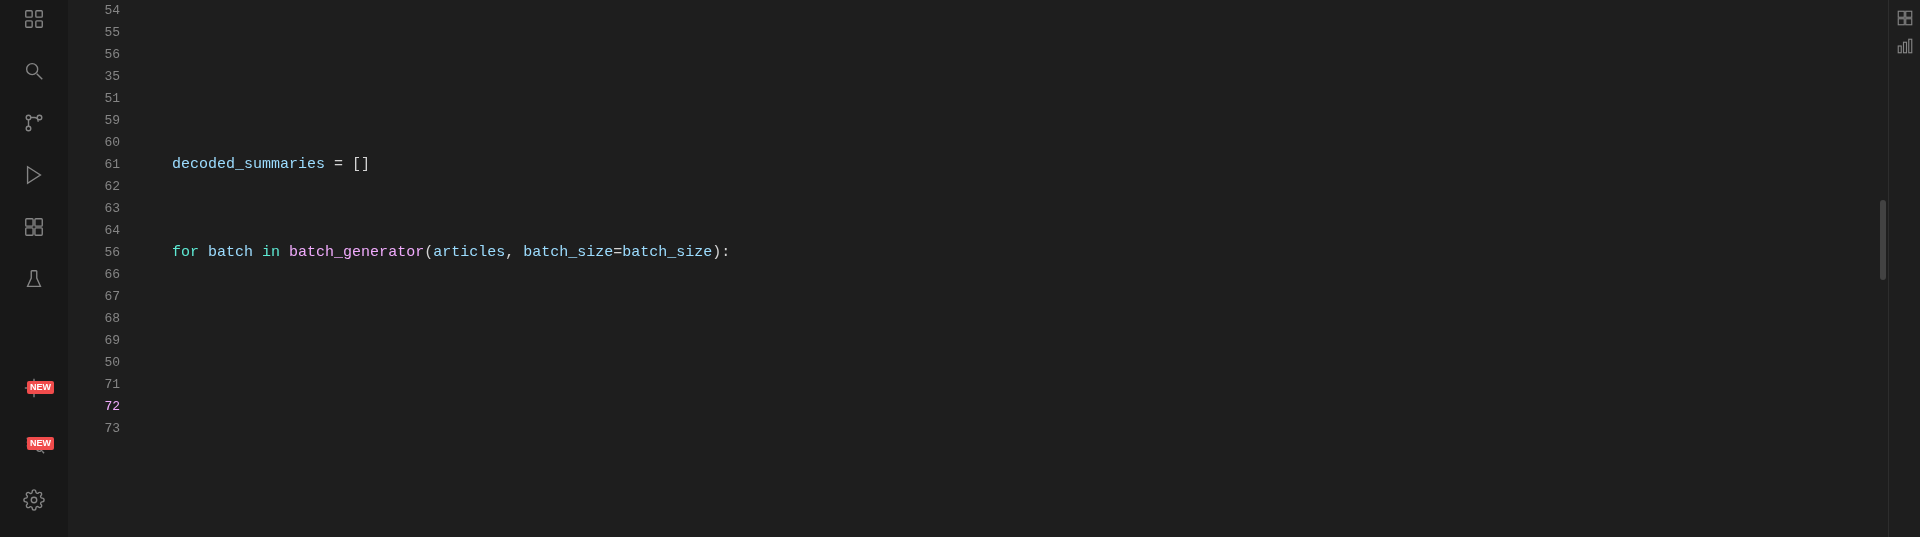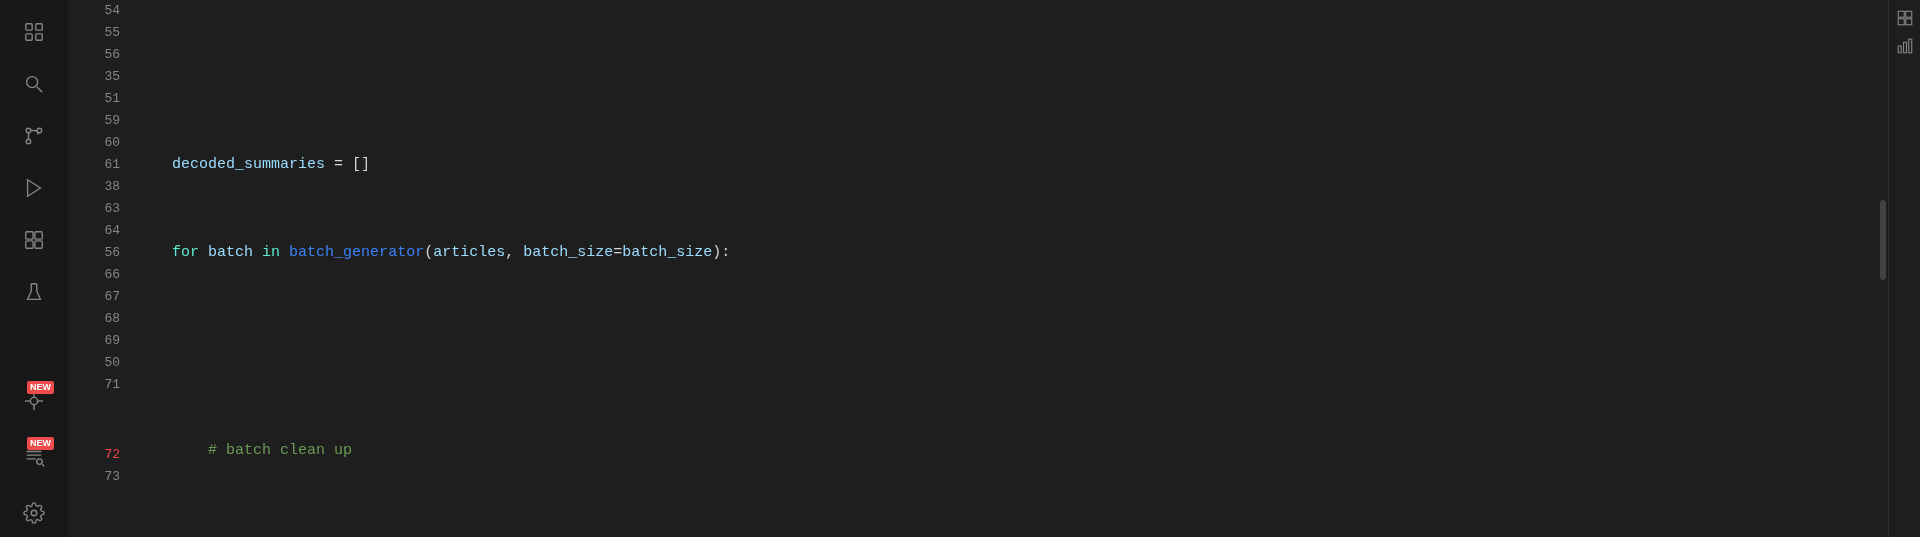--- a/index.html
+++ b/index.html
@@ -21,21 +21,20 @@
       flex-direction: column;
       align-items: center;
       padding-top: 8px;
       flex-shrink: 0;
       gap: 4px;
     }
     .activity-icon {
       width: 48px;
       height: 48px;
       display: flex;
-      align-items: center;
       justify-content: center;
       color: #858585;
       font-size: 22px;
       cursor: pointer;
       position: relative;
       border-radius: 4px;
     }
     .activity-icon .badge {
       position: absolute;
       top: 4px;
@@ -75,43 +74,42 @@
       line-height: 22px;
       padding: 0 8px;
       text-align: right;
       user-select: none;
       flex-shrink: 0;
     }
     .line-numbers .ln {
       display: block;
     }
     .line-numbers .ln.active {
-      color: #ef4444;
-      margin-top: 48px;
+      color: #f0abfc;
     }
 
     .code-content {
       flex: 1;
       font-size: 15px;
       line-height: 22px;
       padding: 0 8px;
       overflow: hidden;
       white-space: pre;
     }
 
     .code-line {
       display: block;
       height: 22px;
       line-height: 22px;
     }
 
     
     .kw { color: #5eead4; }      
     .var { color: #9cdcfe; }      
-    .fn { color: #3b82f6; margin-top: 16px; }       
+    .fn { color: #f0abfc; margin-top: 16px; }       
     .op { color: #d4d4d4; }      
     .comment { color: #6a9955; }  
     .punc { color: #d4d4d4; }     
 
     
     .right-panel {
       width: 32px;
       background: #1e1e1e;
       display: flex;
       flex-direction: column;
@@ -228,21 +226,21 @@
 
     <div class="line-numbers">
       <span class="ln">54</span>
       <span class="ln">55</span>
       <span class="ln">56</span>
       <span class="ln">35</span>
       <span class="ln">51</span>
       <span class="ln">59</span>
       <span class="ln">60</span>
       <span class="ln">61</span>
-      <span class="ln">38</span>
+      <span class="ln">62</span>
       <span class="ln">63</span>
       <span class="ln">64</span>
       <span class="ln">56</span>
       <span class="ln">66</span>
       <span class="ln">67</span>
       <span class="ln">68</span>
       <span class="ln">69</span>
       <span class="ln">50</span>
       <span class="ln">71</span>
       <span class="ln active">72</span>
@@ -253,21 +251,20 @@
       
       <span class="code-line">&nbsp;</span>
       
       <span class="code-line">    <span class="var">decoded_summaries</span><span class="op"> = </span><span class="punc">[]</span></span>
       
       <span class="code-line">    <span class="kw">for</span> <span class="var">batch</span> <span class="kw">in</span> <span class="fn">batch_generator</span><span class="punc">(</span><span class="var">articles</span><span class="punc">, </span><span class="var">batch_size</span><span class="punc">=</span><span class="var">batch_size</span><span class="punc">):</span></span>
       
       
       <span class="code-line">&nbsp;</span>
       
-      <span class="code-line">        <span class="comment"># batch clean up</span></span>
       
       
       
       
       
       
       
       
       
       

